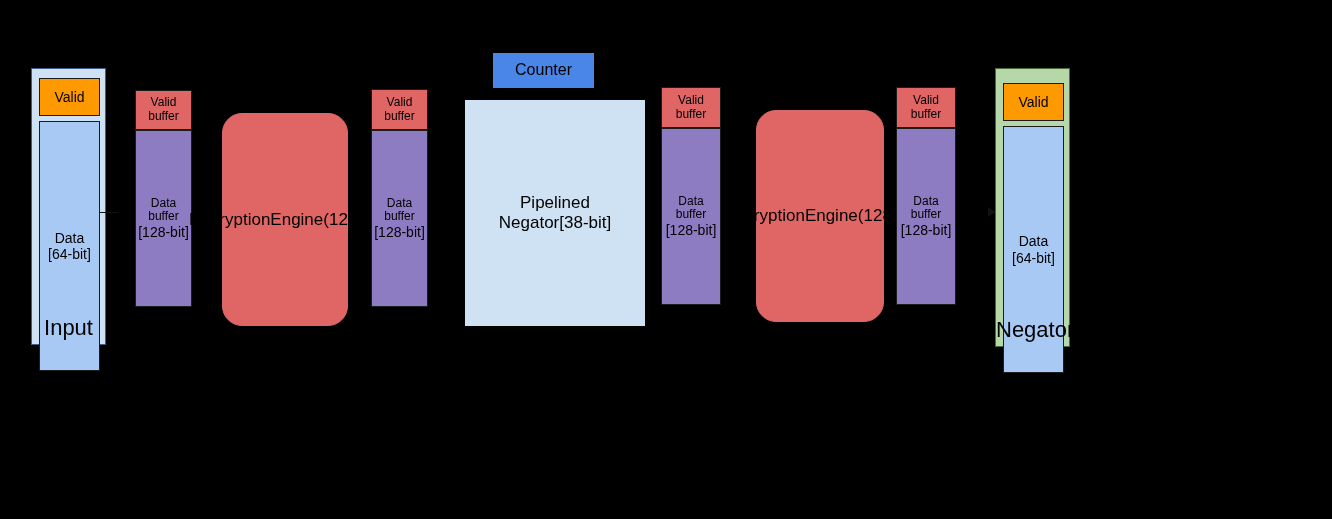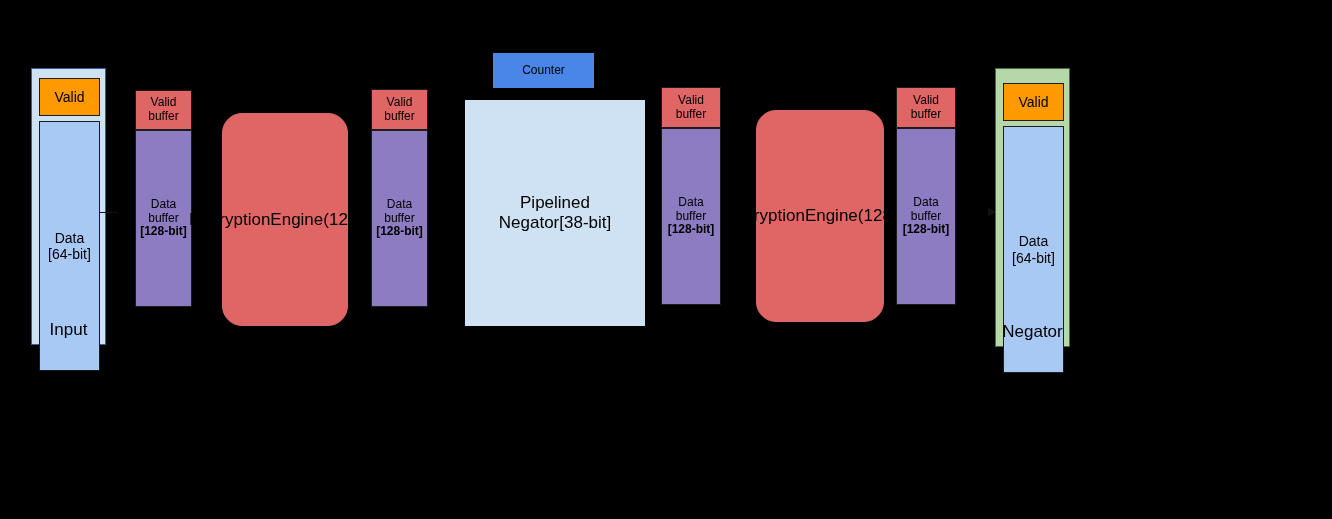--- a/index.html
+++ b/index.html
@@ -33,21 +33,21 @@
     display: block;
   }
   .io-container.input  { background: #cfe2f3; border-color: #3b5f8a; }
   .io-container.output { background: #b6d7a8; border-color: #4a6b38; }
   .io-label {
     position: absolute;
     left: 0;
     right: 0;
     bottom: 4px;
     text-align: center;
-    font-size: 17px;
+    font-size: 22px;
     color: #000;
   }
 
   
   .valid-box {
     background: #ff9900;
     border: 1px solid #1c1c1c;
     font-size: 14px;
   }
 
@@ -65,21 +65,21 @@
     border: 1px solid #1c1c1c;
     font-size: 12px;
     flex-direction: column;
   }
   .data-buffer {
     background: #8e7cc3;
     border: 1px solid #1c1c1c;
     font-size: 12px;
     flex-direction: column;
   }
-  .data-buffer .sub { font-size: 12px; font-weight: bold; }
+  .data-buffer .sub { font-size: 14px; }
 
   
   .engine {
     background: #e06666;
     border: 1px solid #d96a6a;
     border-radius: 20px;
     font-size: 17px;
     flex-direction: row;
     padding: 0 8px;
   }
@@ -91,21 +91,21 @@
     font-size: 17px;
     flex-direction: column;
     padding: 0 8px;
     justify-content: center;
   }
 
   
   .counter {
     background: #4a86e8;
     border: 1px solid #4a86e8;
-    font-size: 12px;
+    font-size: 16px;
   }
 
   
   .conn-line {
     position: absolute;
     background: #111111;
     height: 1px;
   }
   .arrow-head {
     position: absolute;

